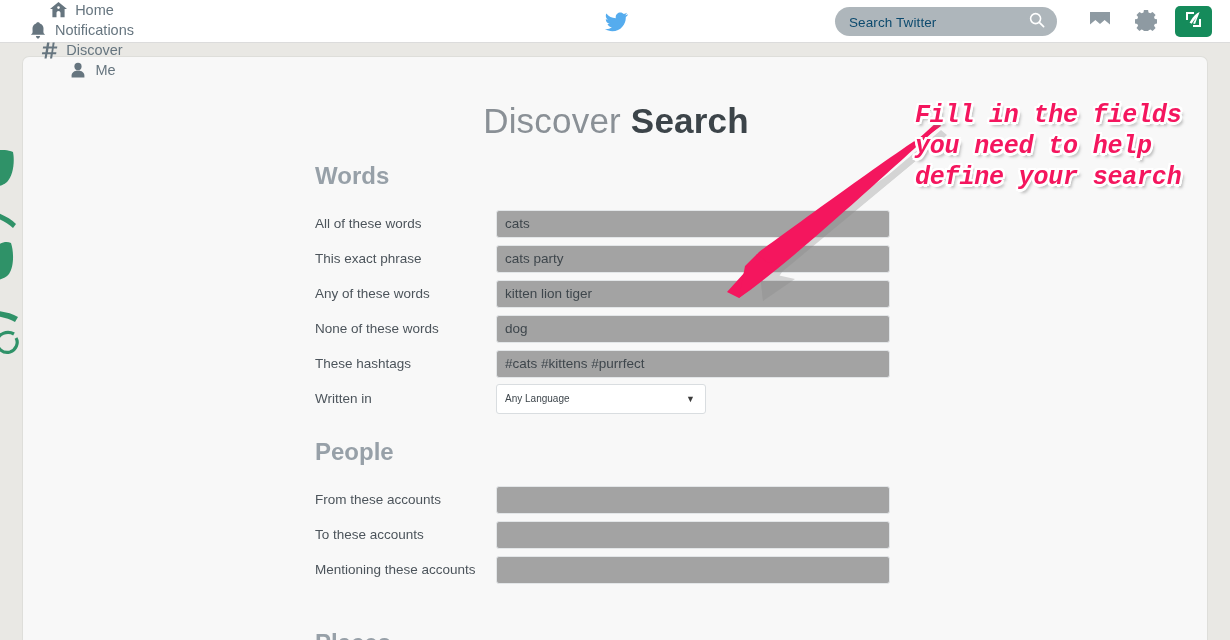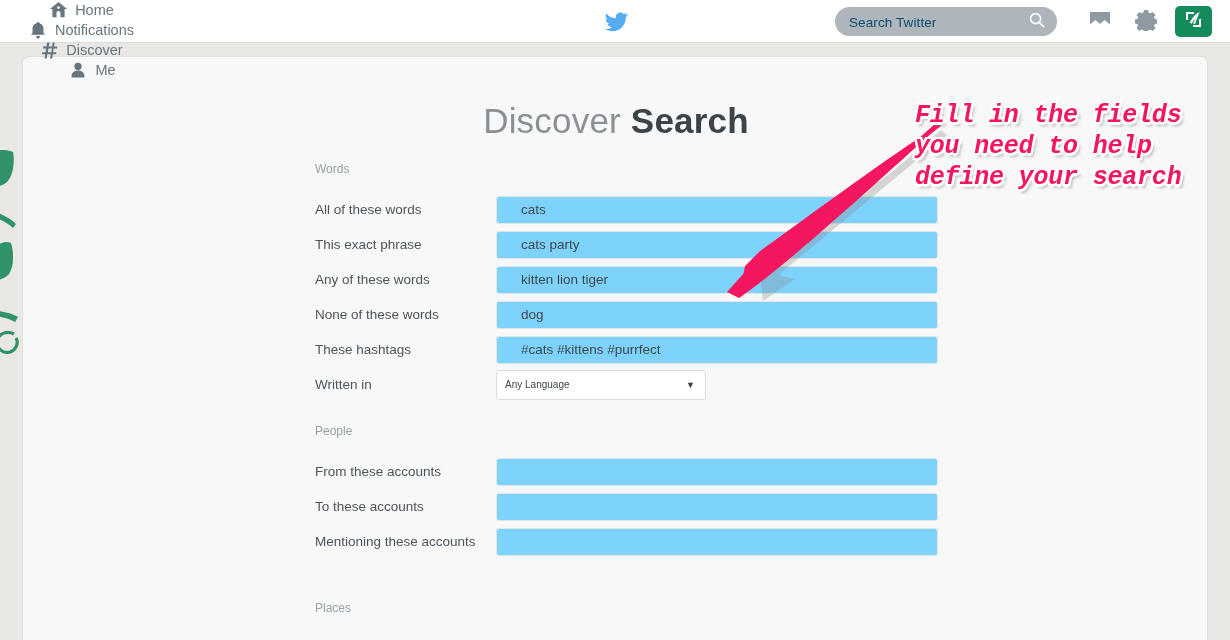--- a/index.html
+++ b/index.html
@@ -111,22 +111,22 @@
   }
   .page-title b { color: #3c4449; font-weight: bold; }
 
   
   .form {
     position: absolute;
     left: 271px; top: 105px;
     width: 680px;
   }
   .section-head {
-    font-size: 12px;
-    font-weight: normal;
+    font-size: 24px;
+    font-weight: bold;
     color: #97a0a8;
     margin: 0 0 16px 0;
     padding-left: 21px;
   }
   .section-head.places { margin-top: 30px; }
 
   .row {
     display: flex;
     align-items: center;
     height: 35px;
@@ -134,27 +134,27 @@
   }
   .row .lbl {
     width: 202px;
     padding-left: 21px;
     font-size: 13.5px;
     color: #4c545b;
     flex: 0 0 202px;
   }
   .row .fld { flex: 1 1 auto; }
   .inp {
-    width: 442px; height: 28px;
-    background: #7dd3fc;
+    width: 394px; height: 28px;
+    background: #a3a3a3;
     border: 1px solid #e3e6e8;
     border-radius: 3px;
     font-size: 13.5px;
     color: #3e464c;
-    padding: 0 24px;
+    padding: 0 8px;
     font-family: "Liberation Sans", sans-serif;
     outline: none;
   }
   .inp::placeholder { color: #b9c0c6; }
   .sel {
     width: 210px; height: 30px;
     background: #ffffff;
     border: 1px solid #d9dde0;
     border-radius: 3px;
     font-size: 10px;

